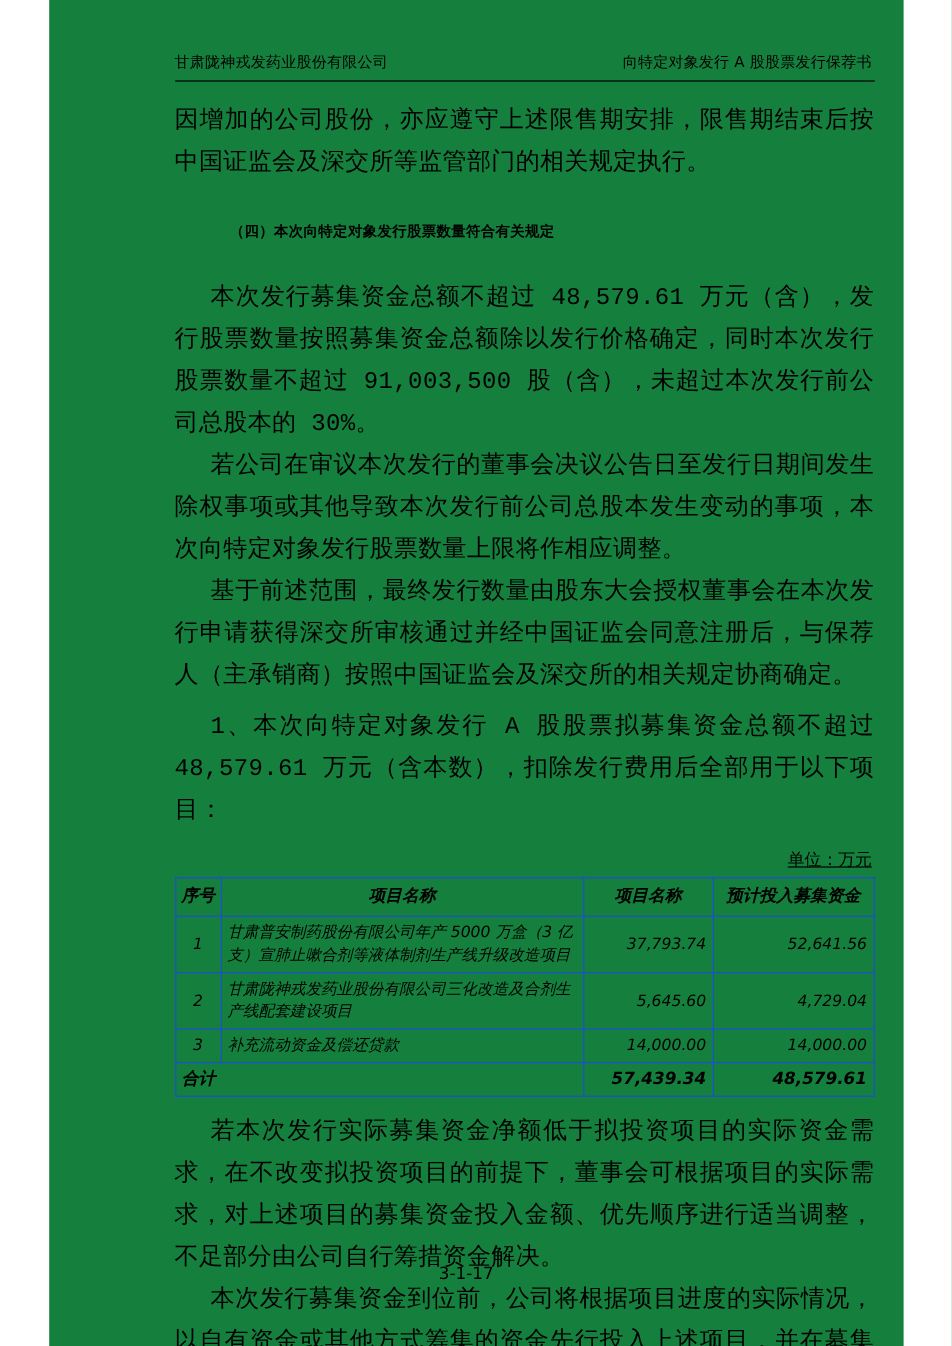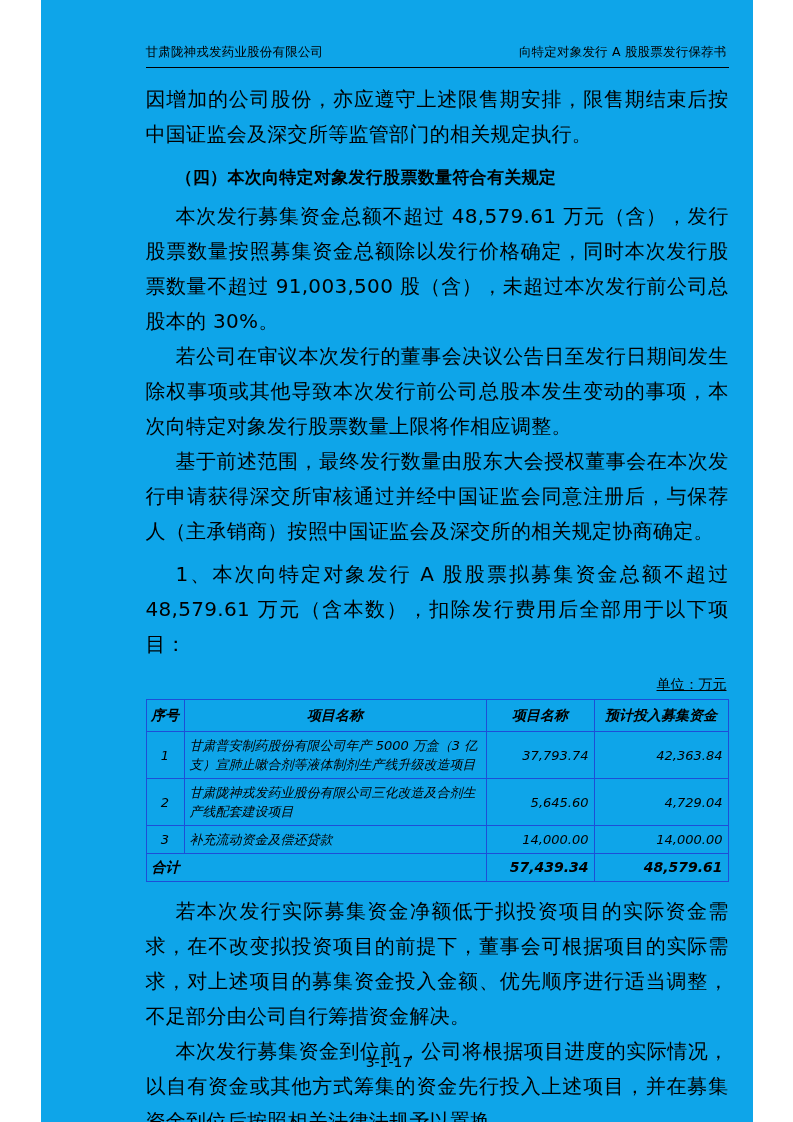--- a/index.html
+++ b/index.html
@@ -8,21 +8,21 @@
     background: #ffffff;
   }
   body {
     font-family: "DejaVu Sans", "Liberation Sans", sans-serif;
   }
   .page {
     position: relative;
     width: 712px;
     height: 1122px;
     margin: 0 auto;
-    background: #0ea5e9;
+    background: #15803d;
     box-sizing: border-box;
     overflow: hidden;
   }
   .content {
     position: absolute;
     left: 105px;
     top: 44px;
     width: 583px;
   }
   
@@ -51,26 +51,27 @@
     margin: 0 0 0 0;
     font-size: 20px;
     line-height: 35px;
     text-align: justify;
     text-justify: inter-ideograph;
     color: #000;
     letter-spacing: 0.3px;
   }
   p.indent {
     text-indent: 30px;
+    font-family: Liberation Mono, monospace;
   }
   p.heading {
     font-weight: bold;
     text-indent: 30px;
-    margin: 0;
-    font-size: 17px;
+    margin: 16px;
+    font-size: 12px;
     line-height: 35px;
     letter-spacing: 0.3px;
   }
   .spacer-sm { height: 8px; }
   .spacer-xs { height: 4px; }
   
   .unit-line {
     text-align: right;
     font-size: 14px;
     margin-top: 14px;
@@ -171,21 +172,21 @@
             <th>项目名称</th>
             <th>项目名称</th>
             <th>预计投入募集资金</th>
           </tr>
         </thead>
         <tbody>
           <tr>
             <td class="c-idx">1</td>
             <td class="c-name">甘肃普安制药股份有限公司年产 5000 万盒（3 亿支）宣肺止嗽合剂等液体制剂生产线升级改造项目</td>
             <td class="c-num">37,793.74</td>
-            <td class="c-num">42,363.84</td>
+            <td class="c-num">52,641.56</td>
           </tr>
           <tr>
             <td class="c-idx">2</td>
             <td class="c-name">甘肃陇神戎发药业股份有限公司三化改造及合剂生产线配套建设项目</td>
             <td class="c-num">5,645.60</td>
             <td class="c-num">4,729.04</td>
           </tr>
           <tr>
             <td class="c-idx">3</td>
             <td class="c-name">补充流动资金及偿还贷款</td>

